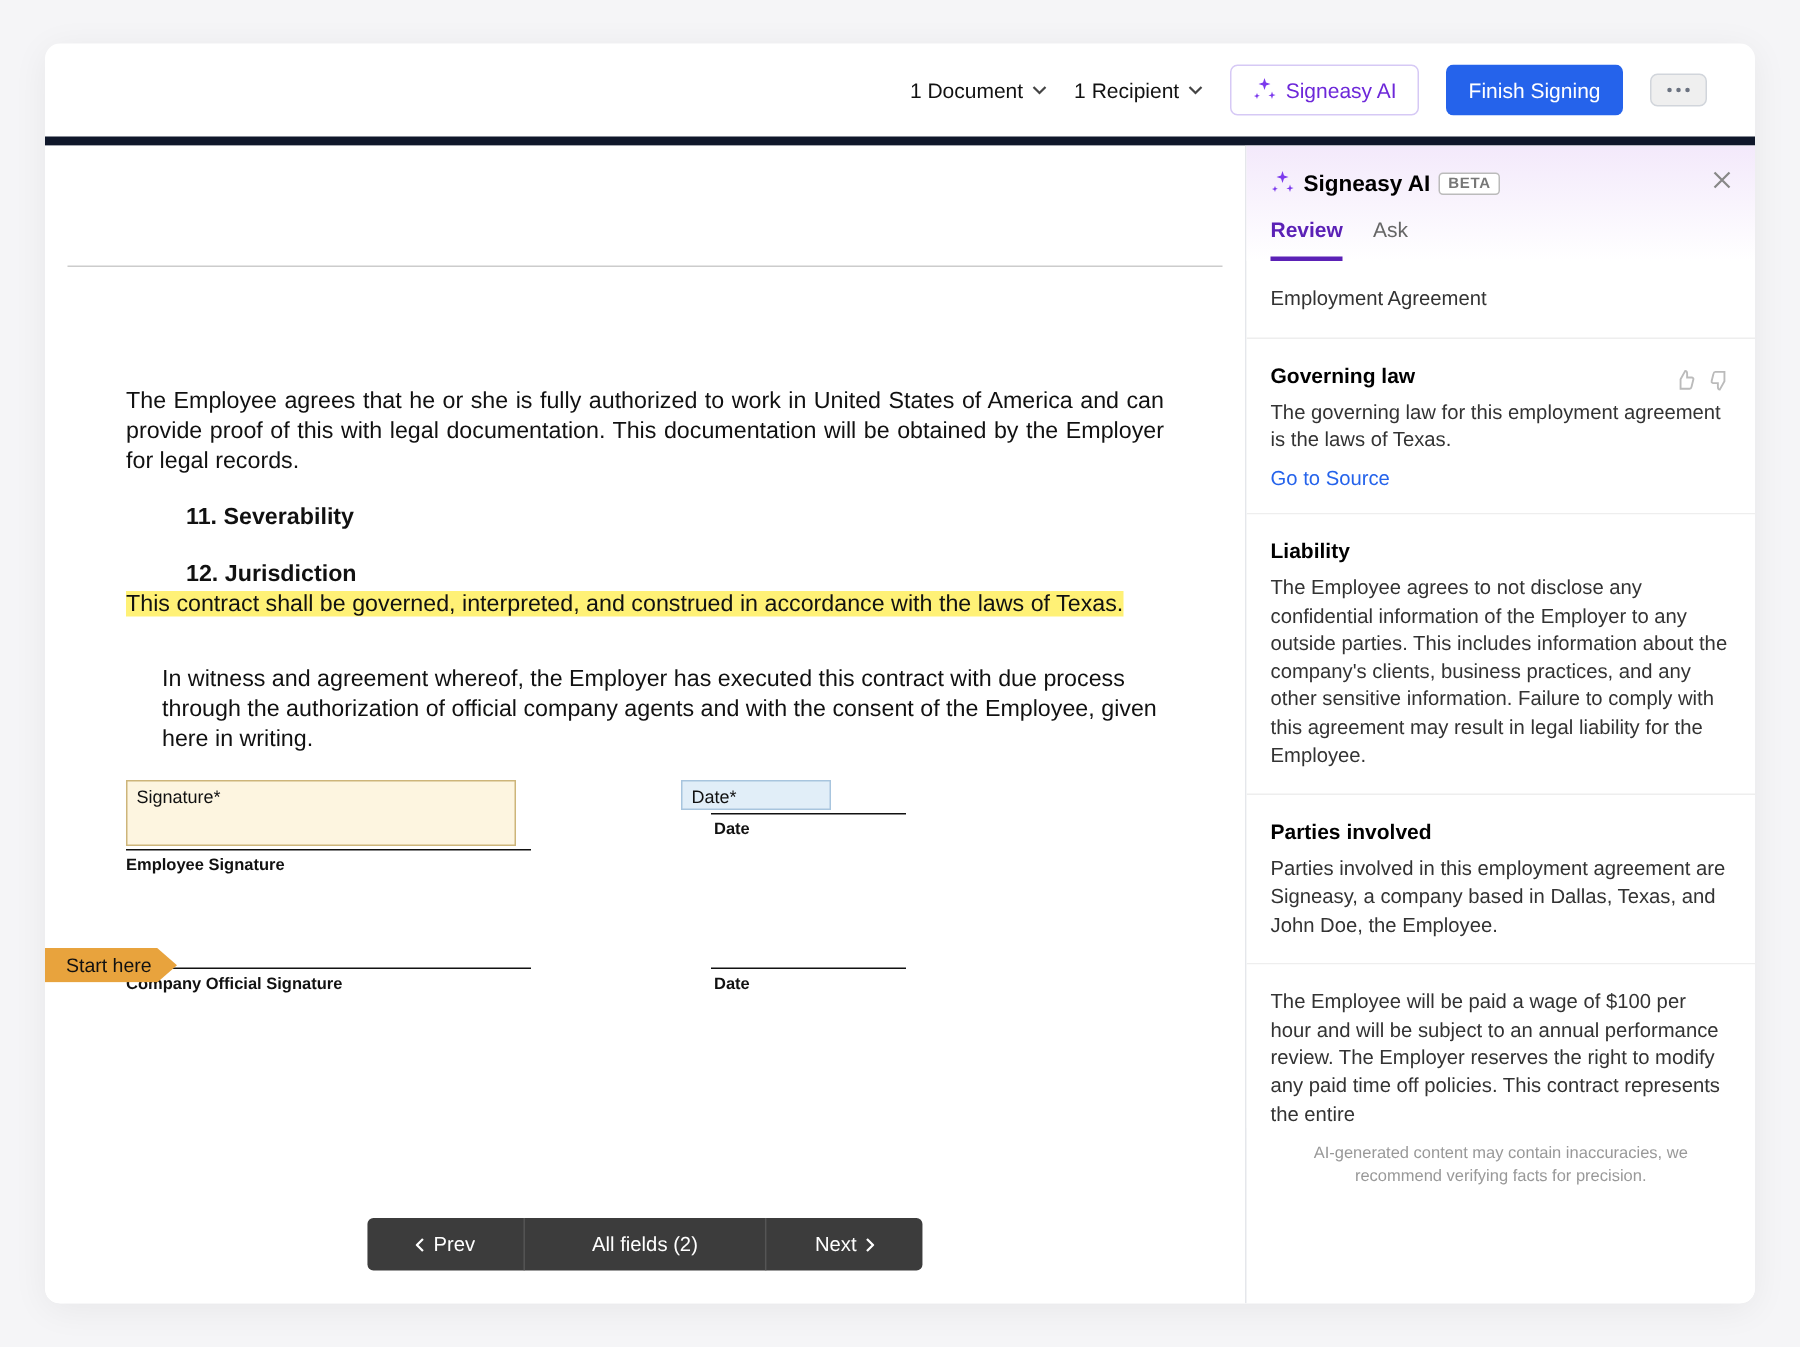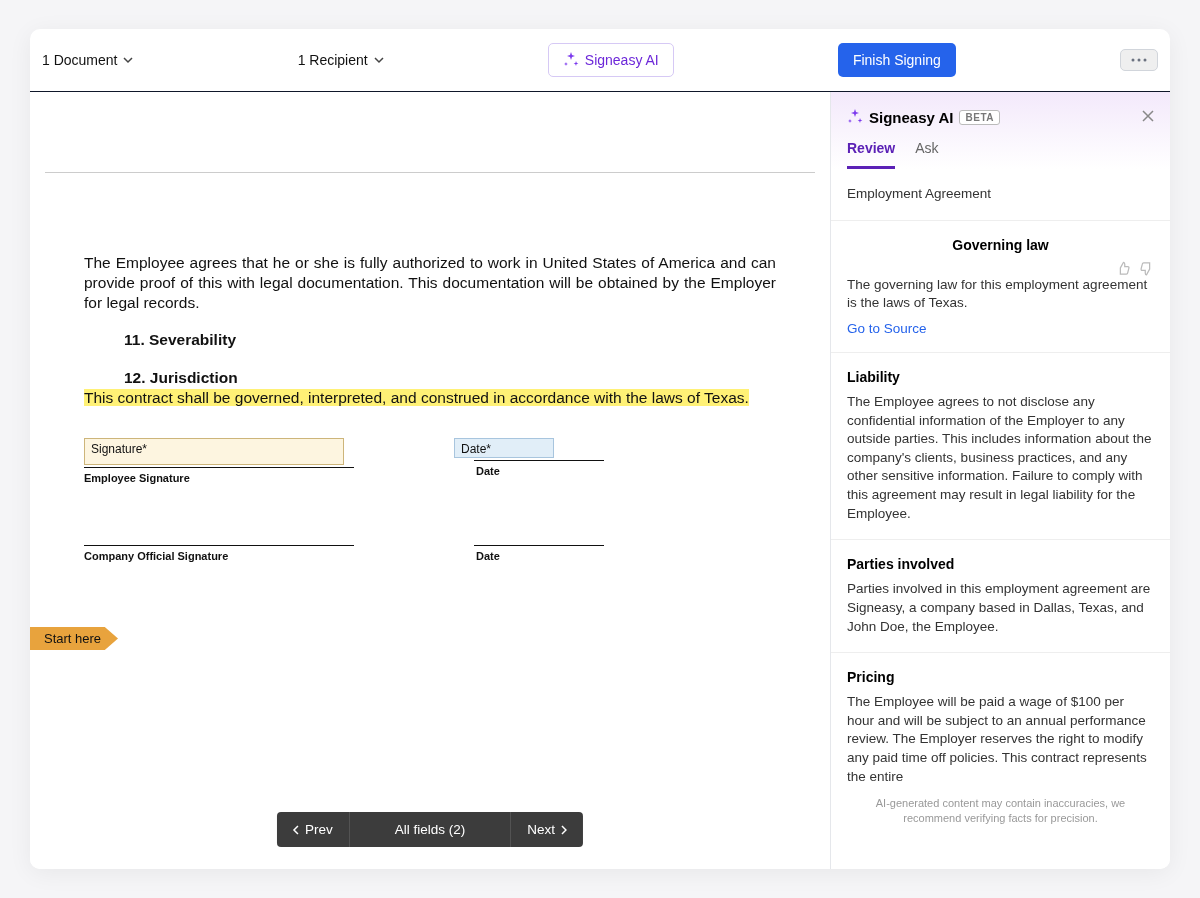--- a/index.html
+++ b/index.html
@@ -19,23 +19,23 @@
     border-radius: 10px;
     box-shadow: 0 4px 24px rgba(0,0,0,0.06);
     display: flex;
     flex-direction: column;
     overflow: hidden;
   }
   
   .top-bar {
     display: flex;
     align-items: center;
-    justify-content: space-between;
-    padding: 14px 12px;
-    border-bottom: 1px solid #0f172a;
+    justify-content: flex-end;
+    padding: 14px 32px;
+    border-bottom: 6px solid #0f172a;
     gap: 18px;
     font-size: 14px;
     color: #111;
   }
   .dd-item { display: flex; align-items: center; gap: 6px; cursor: pointer; }
   .chev-down { width: 10px; height: 10px; }
   .btn {
     display: inline-flex; align-items: center; gap: 6px;
     padding: 8px 14px; border-radius: 5px; font-size: 14px;
     border: 1px solid transparent; cursor: pointer; font-weight: 500;
@@ -56,40 +56,40 @@
     font-size: 15.5px; line-height: 1.28; color: #111;
   }
   .doc-body p { margin-bottom: 18px; text-align: justify;}
   .section-title { font-weight: 700; margin-left: 40px; display: block; margin-bottom: 0px;}
   .highlight { background: #fff176; }
   .sig-area { display: flex; gap: 100px; margin-top: 0px; margin-bottom: 50px;}
   .sig-col { display: flex; flex-direction: column; }
   .sig-box {
     border: 1px solid; padding: 3px 6px; font-size: 12px;
   }
-  .sig-box.sign { background:#fdf5e0; border-color:#cdb57a; width:260px; height:27px;}
+  .sig-box.sign { background:#fdf5e0; border-color:#cdb57a; width:260px; height:44px;}
   .sig-box.date { background:#e1eef8; border-color:#a8c5de; width:100px; height:20px;}
   .sig-line { border-top:1px solid #111; margin-top:2px; width:270px;}
   .sig-line.short { width:130px; margin-left:20px;}
   .sig-caption { font-weight:700; margin-top:3px; font-size:11px;}
   .sig-caption.date { margin-left:22px;}
   
   .start-here {
     position: absolute; left:0; top:535px; background:#e8a33d; color:#111;
     font-size:13px; padding:4px 14px;
     clip-path: polygon(0 0, 85% 0, 100% 50%, 85% 100%, 0 100%);
     width:88px;
   }
   
   .field-nav {
     position:absolute; bottom:22px; left:50%; transform:translateX(-50%);
     display:flex; background:#3c3c3c; border-radius:4px; overflow:hidden;
     color:#fff; font-size:13.5px;
   }
-  .field-nav > div { padding:10px 16px; display:flex; align-items:center; gap:6px; cursor:pointer; }
+  .field-nav > div { padding:10px 32px; display:flex; align-items:center; gap:6px; cursor:pointer; }
   .field-nav > div + div { border-left:1px solid #555; }
   .field-nav .wide { padding:10px 45px; }
   
   .ai-pane {
     width:340px; border-left:1px solid #e5e7eb; background:#fff;
     display:flex; flex-direction:column;
     box-shadow: -2px 0 6px rgba(0,0,0,0.04);
   }
   .ai-header {
     background: linear-gradient(180deg, #f3e9fb 0%, #fff 100%);
@@ -101,21 +101,21 @@
     font-size:10px; border:1px solid #bbb; padding:1px 5px; border-radius:3px;
     color:#777; background:#fff; font-weight:600; letter-spacing:0.5px;
   }
   .ai-close { margin-left:auto; color:#666; cursor:pointer; font-size:16px;}
   .ai-tabs { display:flex; gap:20px; margin-top:14px; font-size:14px; }
   .ai-tab { padding-bottom:10px; cursor:pointer; color:#666; }
   .ai-tab.active { color:#5b21b6; font-weight:700; border-bottom:3px solid #5b21b6; }
   .ai-cards { overflow-y:auto; padding-bottom:0; position:relative;}
   .ai-card { padding:16px 16px; border-bottom:1px solid #eee; font-size:13.5px; background:#fff;}
   .ai-card h4 { font-size:14px; font-weight:700; margin-bottom:8px; }
-  .ai-card-header { display:flex; align-items:center;flex-direction:column; }
+  .ai-card-header { display:flex; align-items:center; }
   .thumbs { margin-left:auto; display:flex; gap:8px; color:#bbb; }
   .ai-card p { color:#333; line-height:1.38; }
   .go-source { color:#2563eb; margin-top:8px; display:inline-block; font-size:13.5px; cursor:pointer;}
   .ai-disclaimer { font-size:11px; color:#999; text-align:center; padding:10px 30px; line-height:1.3;}
   
   .doc-pane::-webkit-scrollbar, .ai-cards::-webkit-scrollbar { width:8px; }
   .sparkle { width:16px; height:16px; flex:0 0 auto;}
   .divider { height:1px; background:#ccc; margin:0 0 80px 0;}
 </style>
 </head>
@@ -163,20 +163,21 @@
 
         <p style="margin-bottom:18px;">
           <span class="section-title">11. Severability</span>
         </p>
 
         <p style="margin-bottom:30px;">
           <span class="section-title">12. Jurisdiction</span>
           <span class="highlight">This contract shall be governed, interpreted, and construed in accordance with the laws of Texas.</span>
         </p>
 
+        <p style="margin-left:24px; text-align:left;">In witness and agreement whereof, the Employer has executed this contract with due process through the authorization of official company agents and with the consent of the Employee, given here in writing.</p>
 
         <div class="sig-area">
           <div class="sig-col">
             <div class="sig-box sign">Signature*</div>
             <div class="sig-line"></div>
             <div class="sig-caption">Employee Signature</div>
           </div>
           <div class="sig-col">
             <div class="sig-box date">Date*</div>
             <div class="sig-line short"></div>
@@ -259,21 +260,20 @@
         </div>
         <div class="ai-card">
           <h4>Liability</h4>
           <p>The Employee agrees to not disclose any confidential information of the Employer to any outside parties. This includes information about the company's clients, business practices, and any other sensitive information. Failure to comply with this agreement may result in legal liability for the Employee.</p>
         </div>
         <div class="ai-card">
           <h4>Parties involved</h4>
           <p>Parties involved in this employment agreement are Signeasy, a company based in Dallas, Texas, and John Doe, the Employee.</p>
         </div>
         <div class="ai-card" style="border-bottom:none; padding-bottom:0;">
-          <h4>Pricing</h4>
           <p>The Employee will be paid a wage of $100 per hour and will be subject to an annual performance review. The Employer reserves the right to modify any paid time off policies. This contract represents the entire</p>
         </div>
         <div class="ai-disclaimer">AI-generated content may contain inaccuracies, we recommend verifying facts for precision.</div>
       </div>
     </div>
 
   </div>
 </div>
 
 </body></html>

